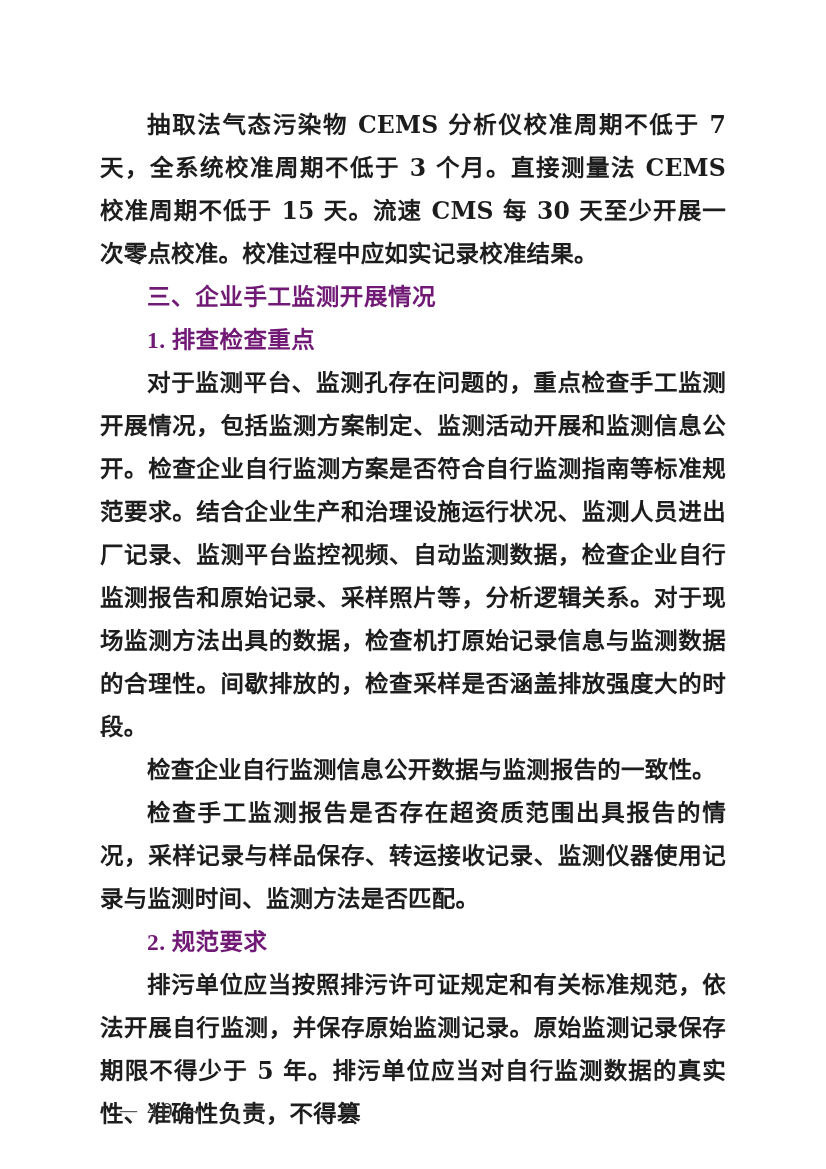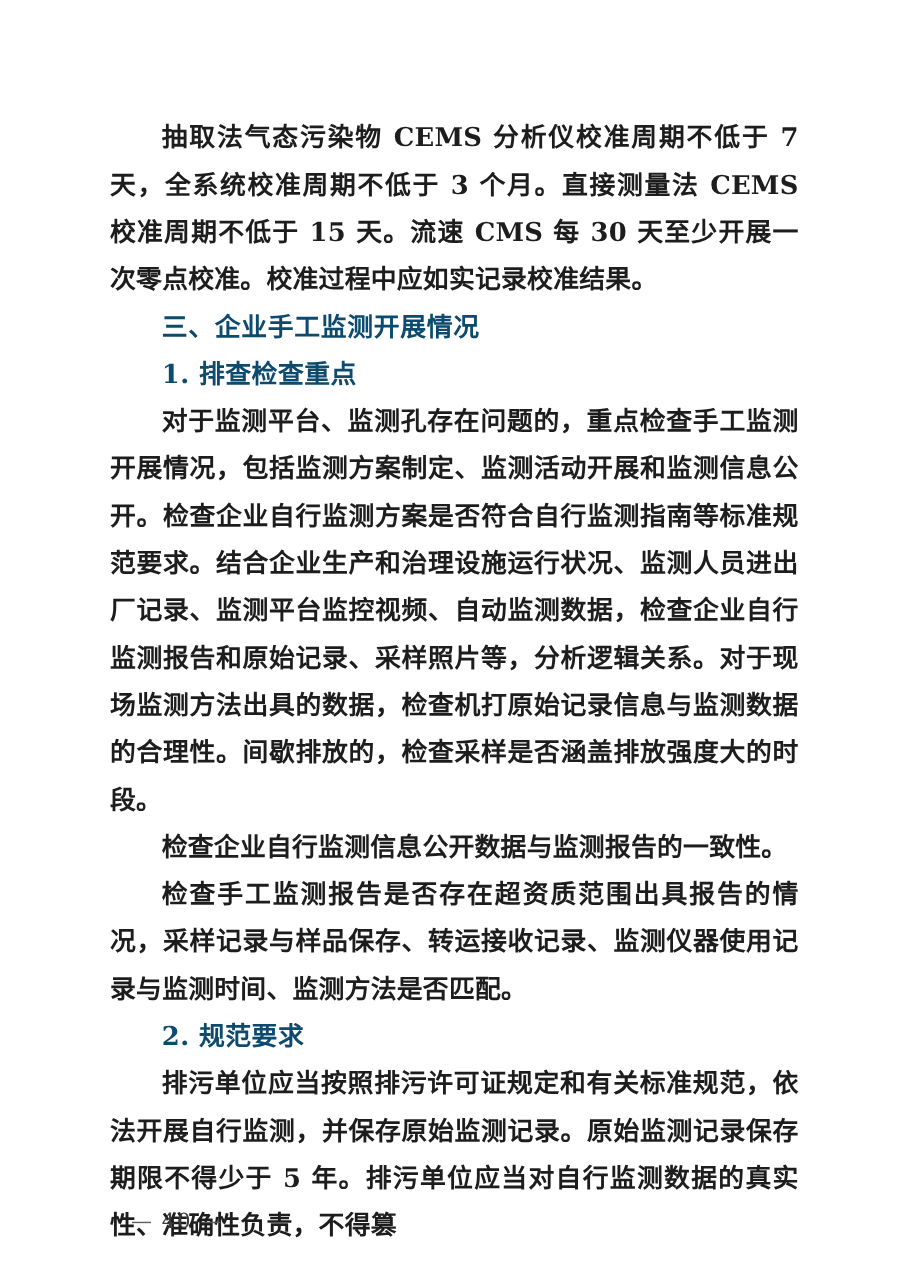--- a/index.html
+++ b/index.html
@@ -48,27 +48,28 @@
   
   .para {
     font-weight: 700;
   }
 
   .heading {
     font-weight: 700;
     font-size: 23.5px;
     line-height: 43px;
     letter-spacing: 0.6px;
-    color: #0c4a6e;
+    color: #701a75;
     text-align: left;
     text-indent: 2em;
   }
 
   .heading.sub {
     letter-spacing: 0.4px;
+    font-family: Liberation Serif, serif;
   }
 
   .footer {
     position: absolute;
     left: 4px;
     top: 1098px;
     width: 826px;
     text-align: left;
     padding-left: 108px;
     box-sizing: border-box;

